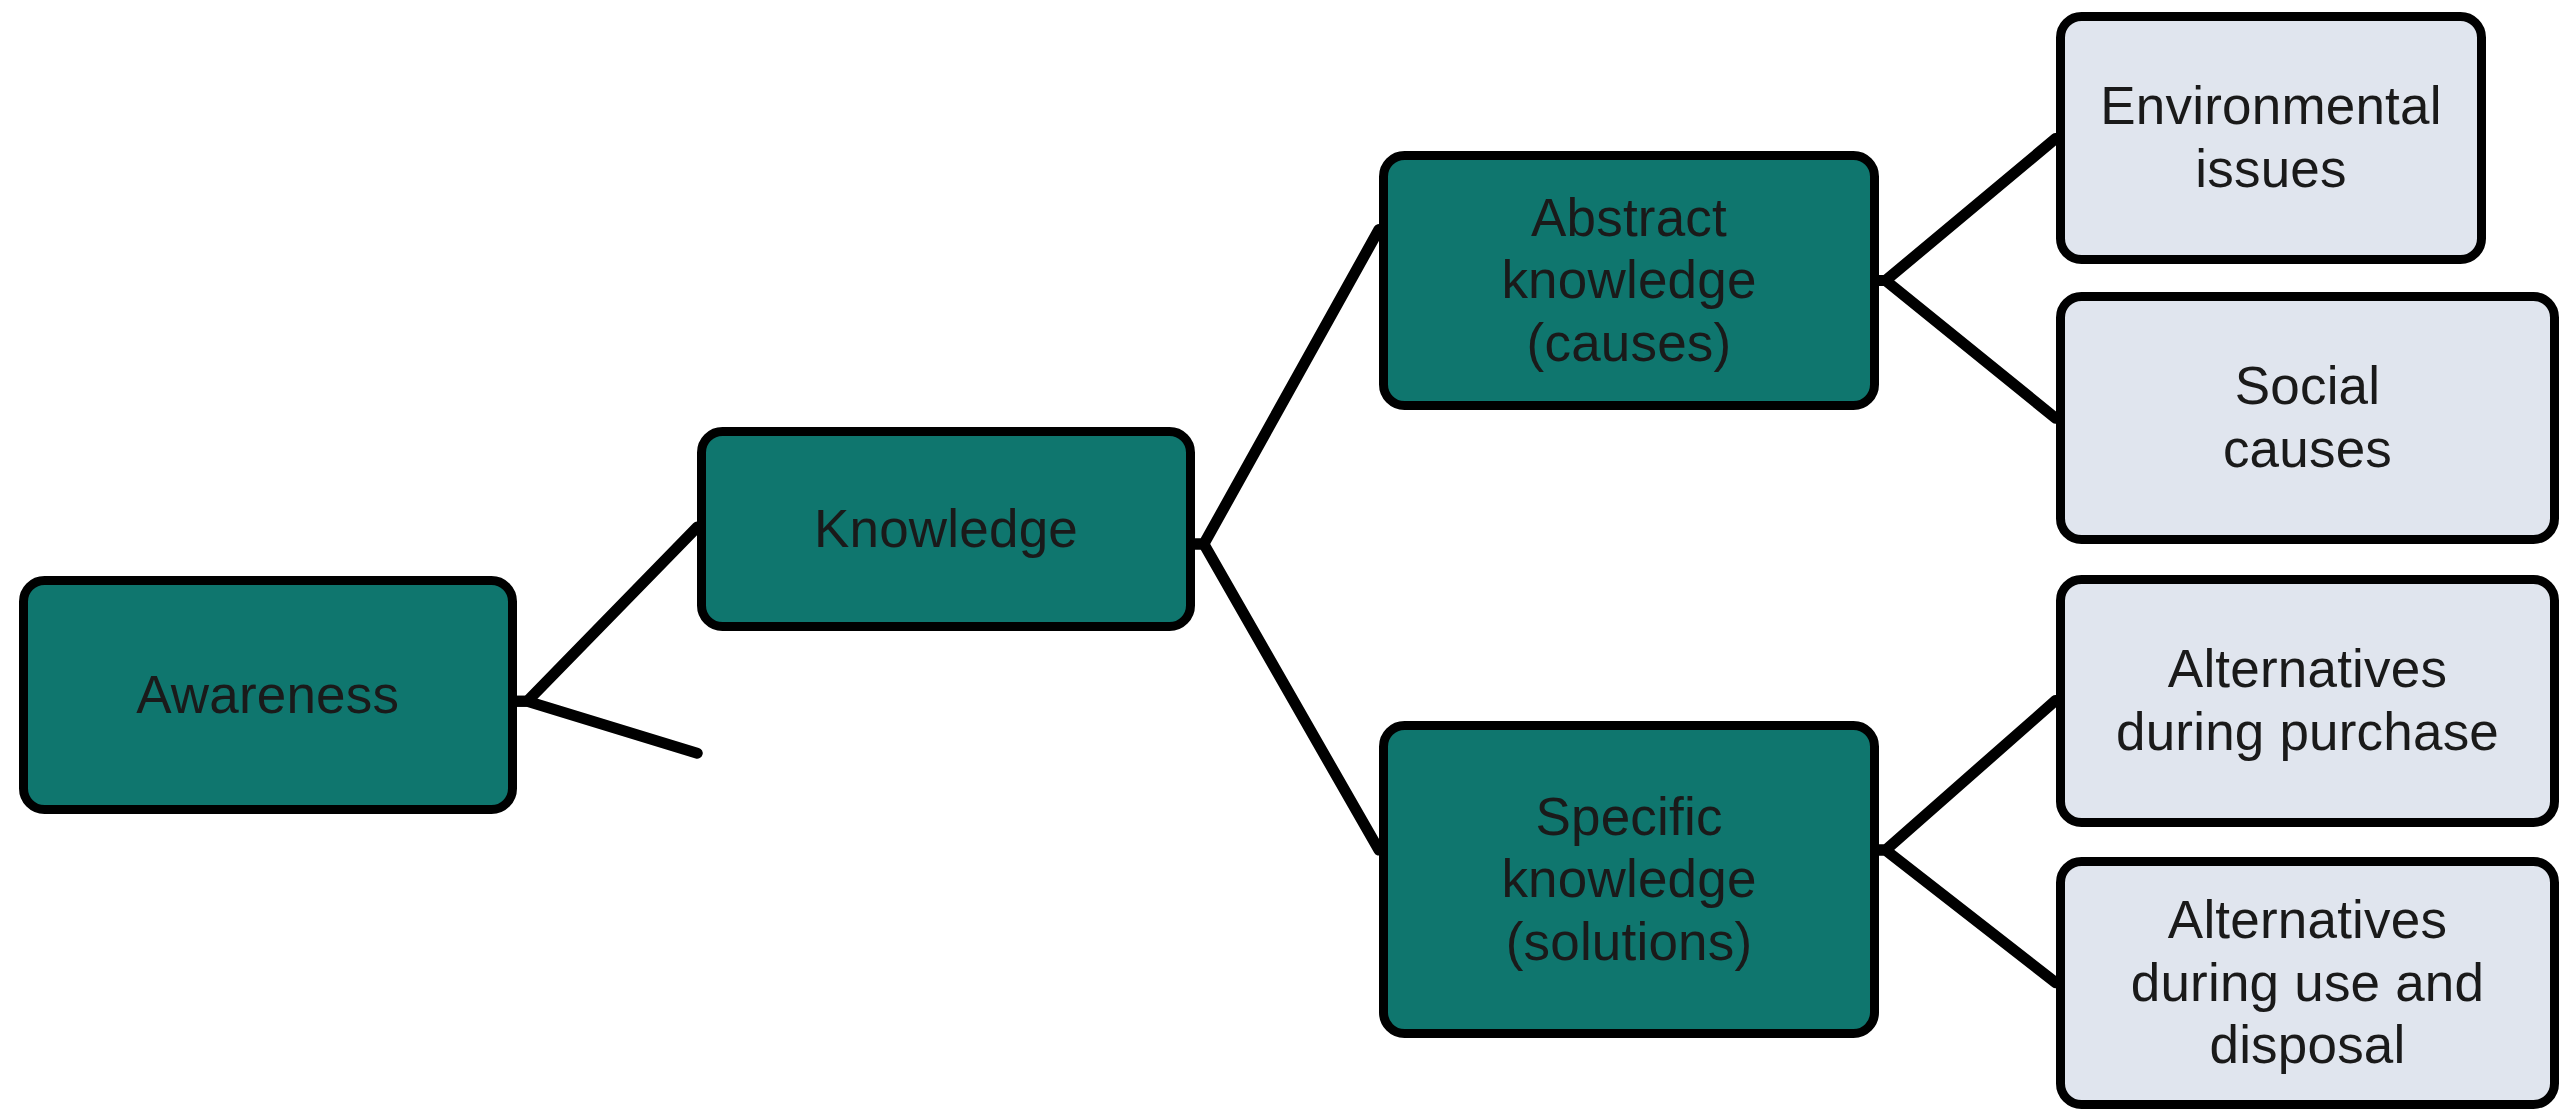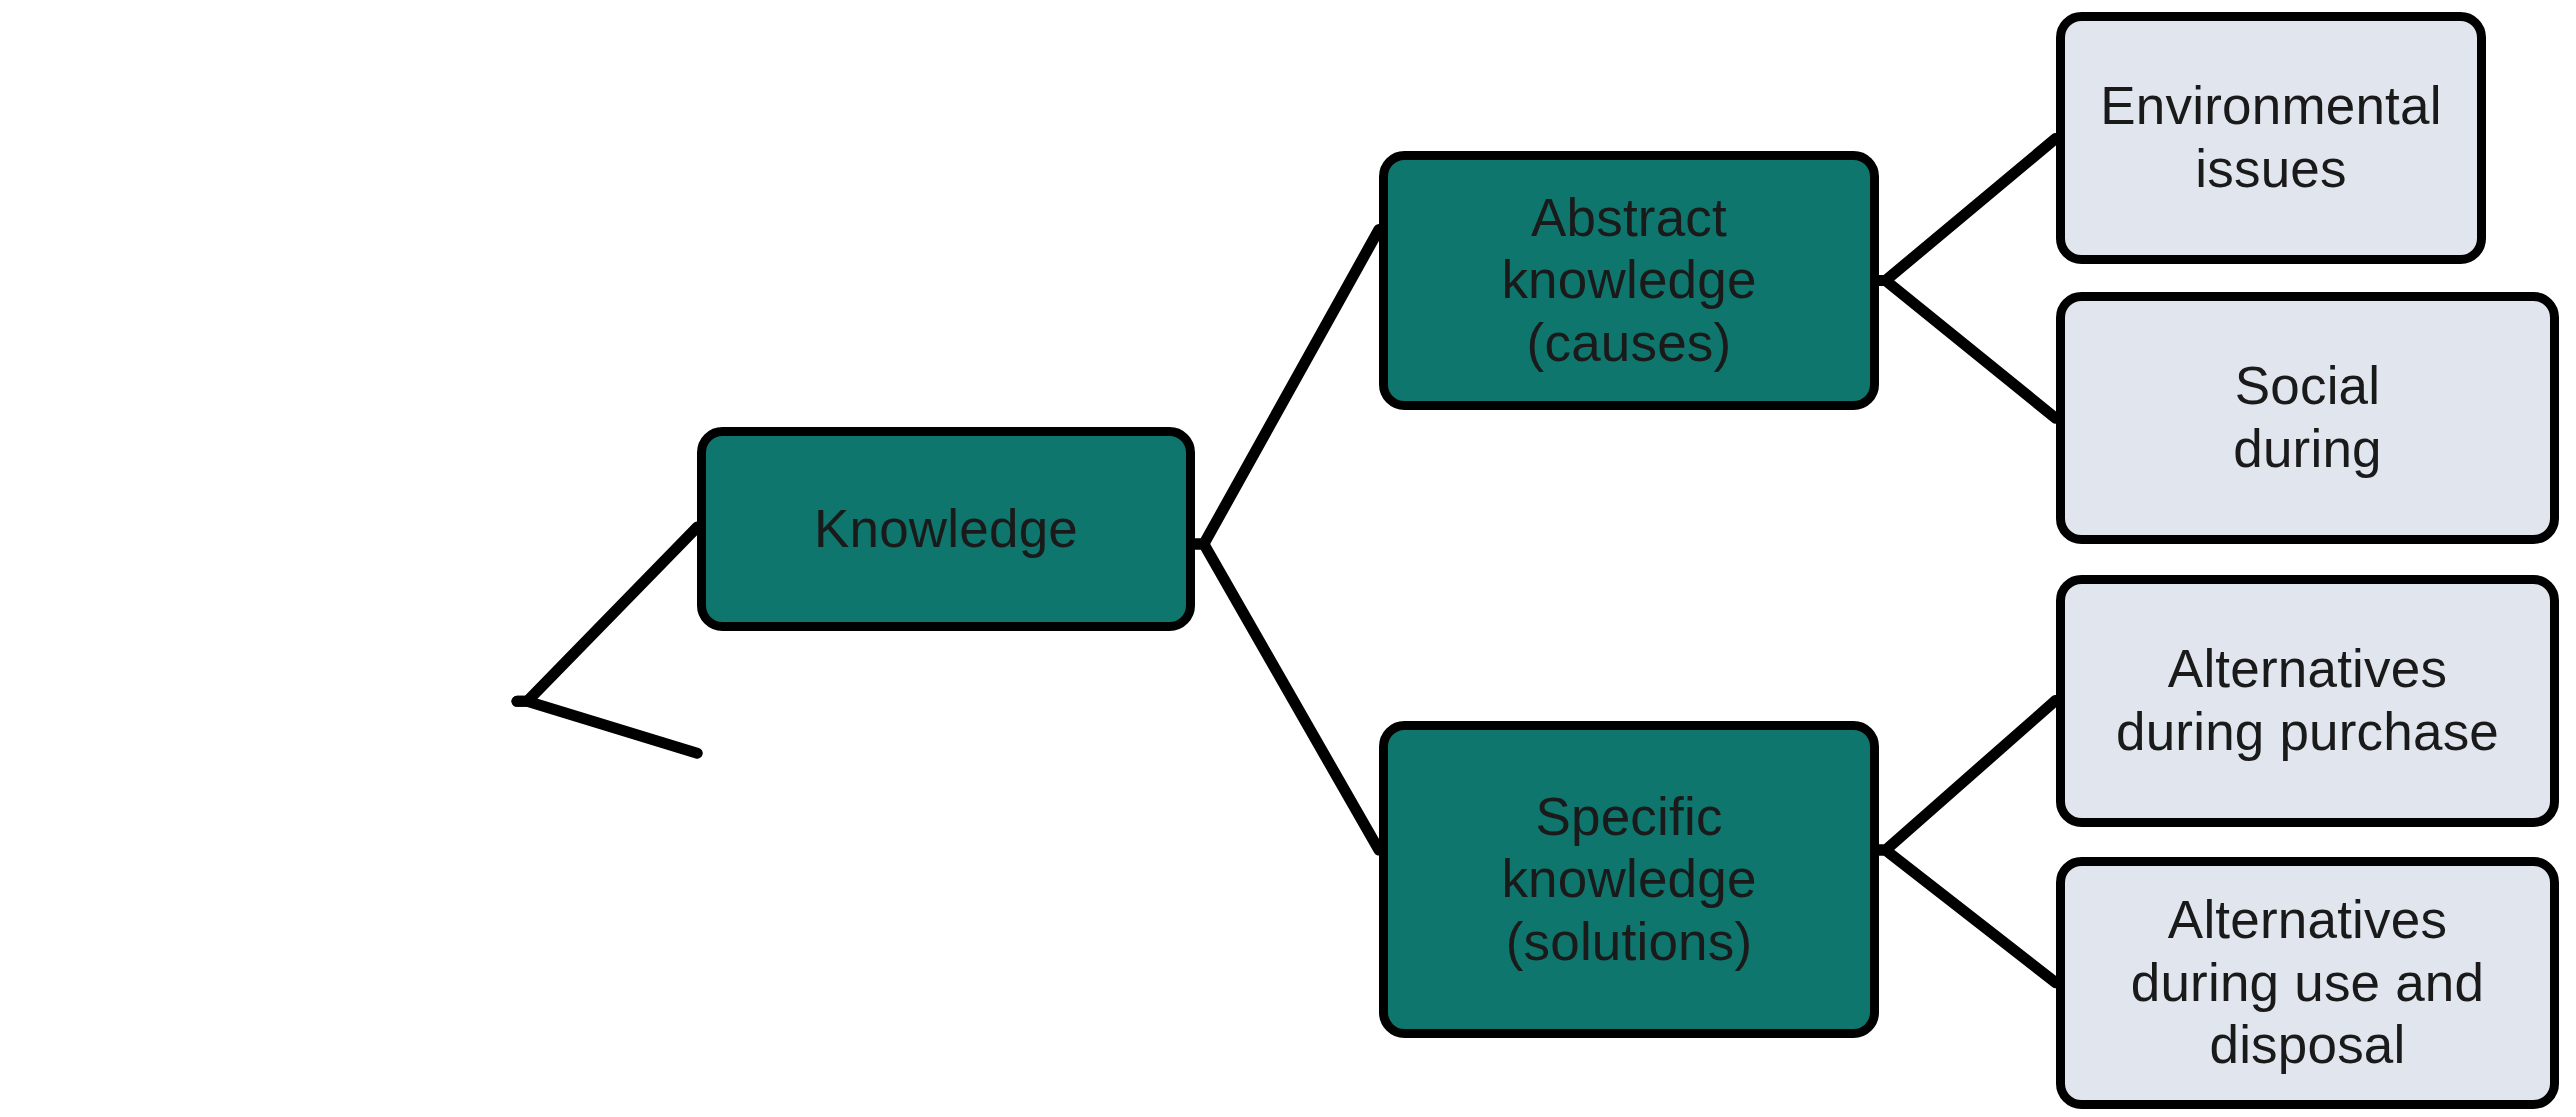--- a/index.html
+++ b/index.html
@@ -79,20 +79,23 @@
       <path d="M 1406 640 L 1416 640 L 1622 1000"></path>
 
       <path d="M 2210 330 L 2218 330 L 2418 163"></path>
       <path d="M 2210 330 L 2218 330 L 2418 492"></path>
 
       <path d="M 2210 1000 L 2218 1000 L 2418 824"></path>
       <path d="M 2210 1000 L 2218 1000 L 2418 1156"></path>
     </g>
   </svg>
 
+  <div class="node" id="node-awareness">
+    <span class="node-label">Awareness</span>
+  </div>
 
   <div class="node" id="node-knowledge">
     <span class="node-label">Knowledge</span>
   </div>
 
 
   <div class="node" id="node-abstract">
     <span class="node-label">Abstract
 knowledge
 (causes)</span>
@@ -104,21 +107,21 @@
 (solutions)</span>
   </div>
 
   <div class="node shaded" id="node-environmental">
     <span class="node-label">Environmental
 issues</span>
   </div>
 
   <div class="node shaded" id="node-social">
     <span class="node-label">Social
-during</span>
+causes</span>
   </div>
 
   <div class="node shaded" id="node-alt-purchase">
     <span class="node-label">Alternatives
 during purchase</span>
   </div>
 
   <div class="node shaded" id="node-alt-use-disposal">
     <span class="node-label">Alternatives
 during use and

